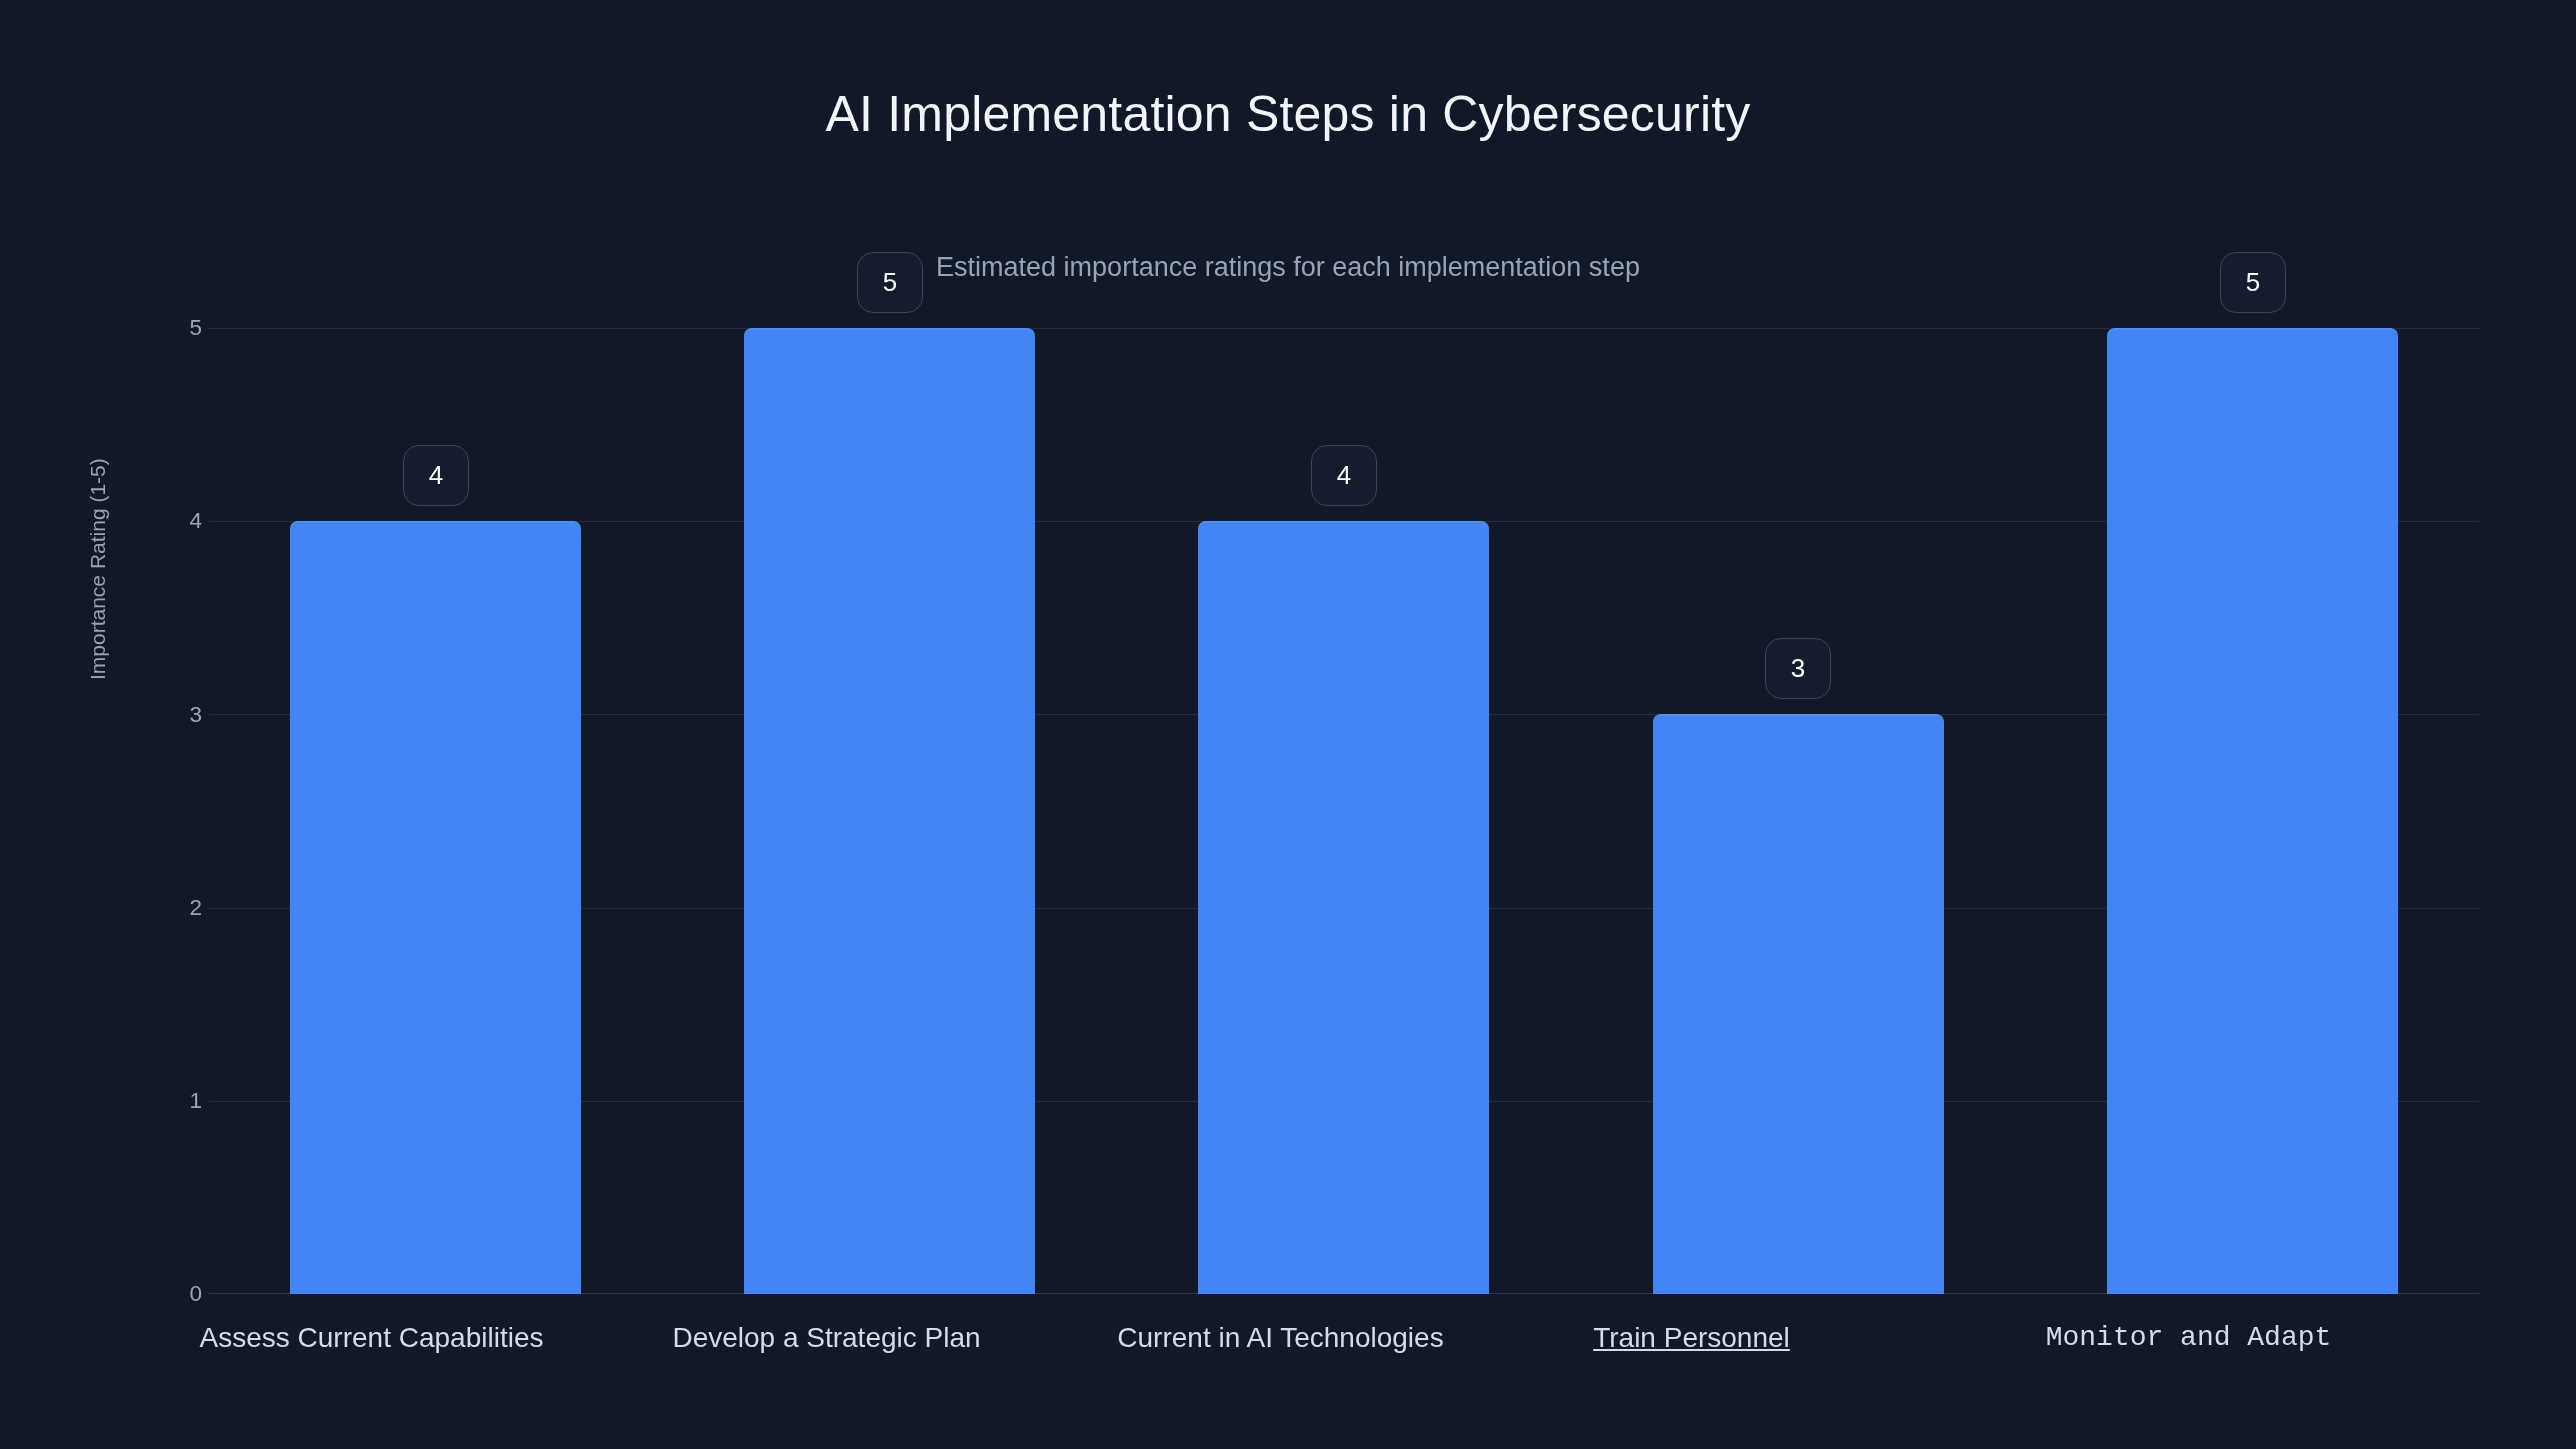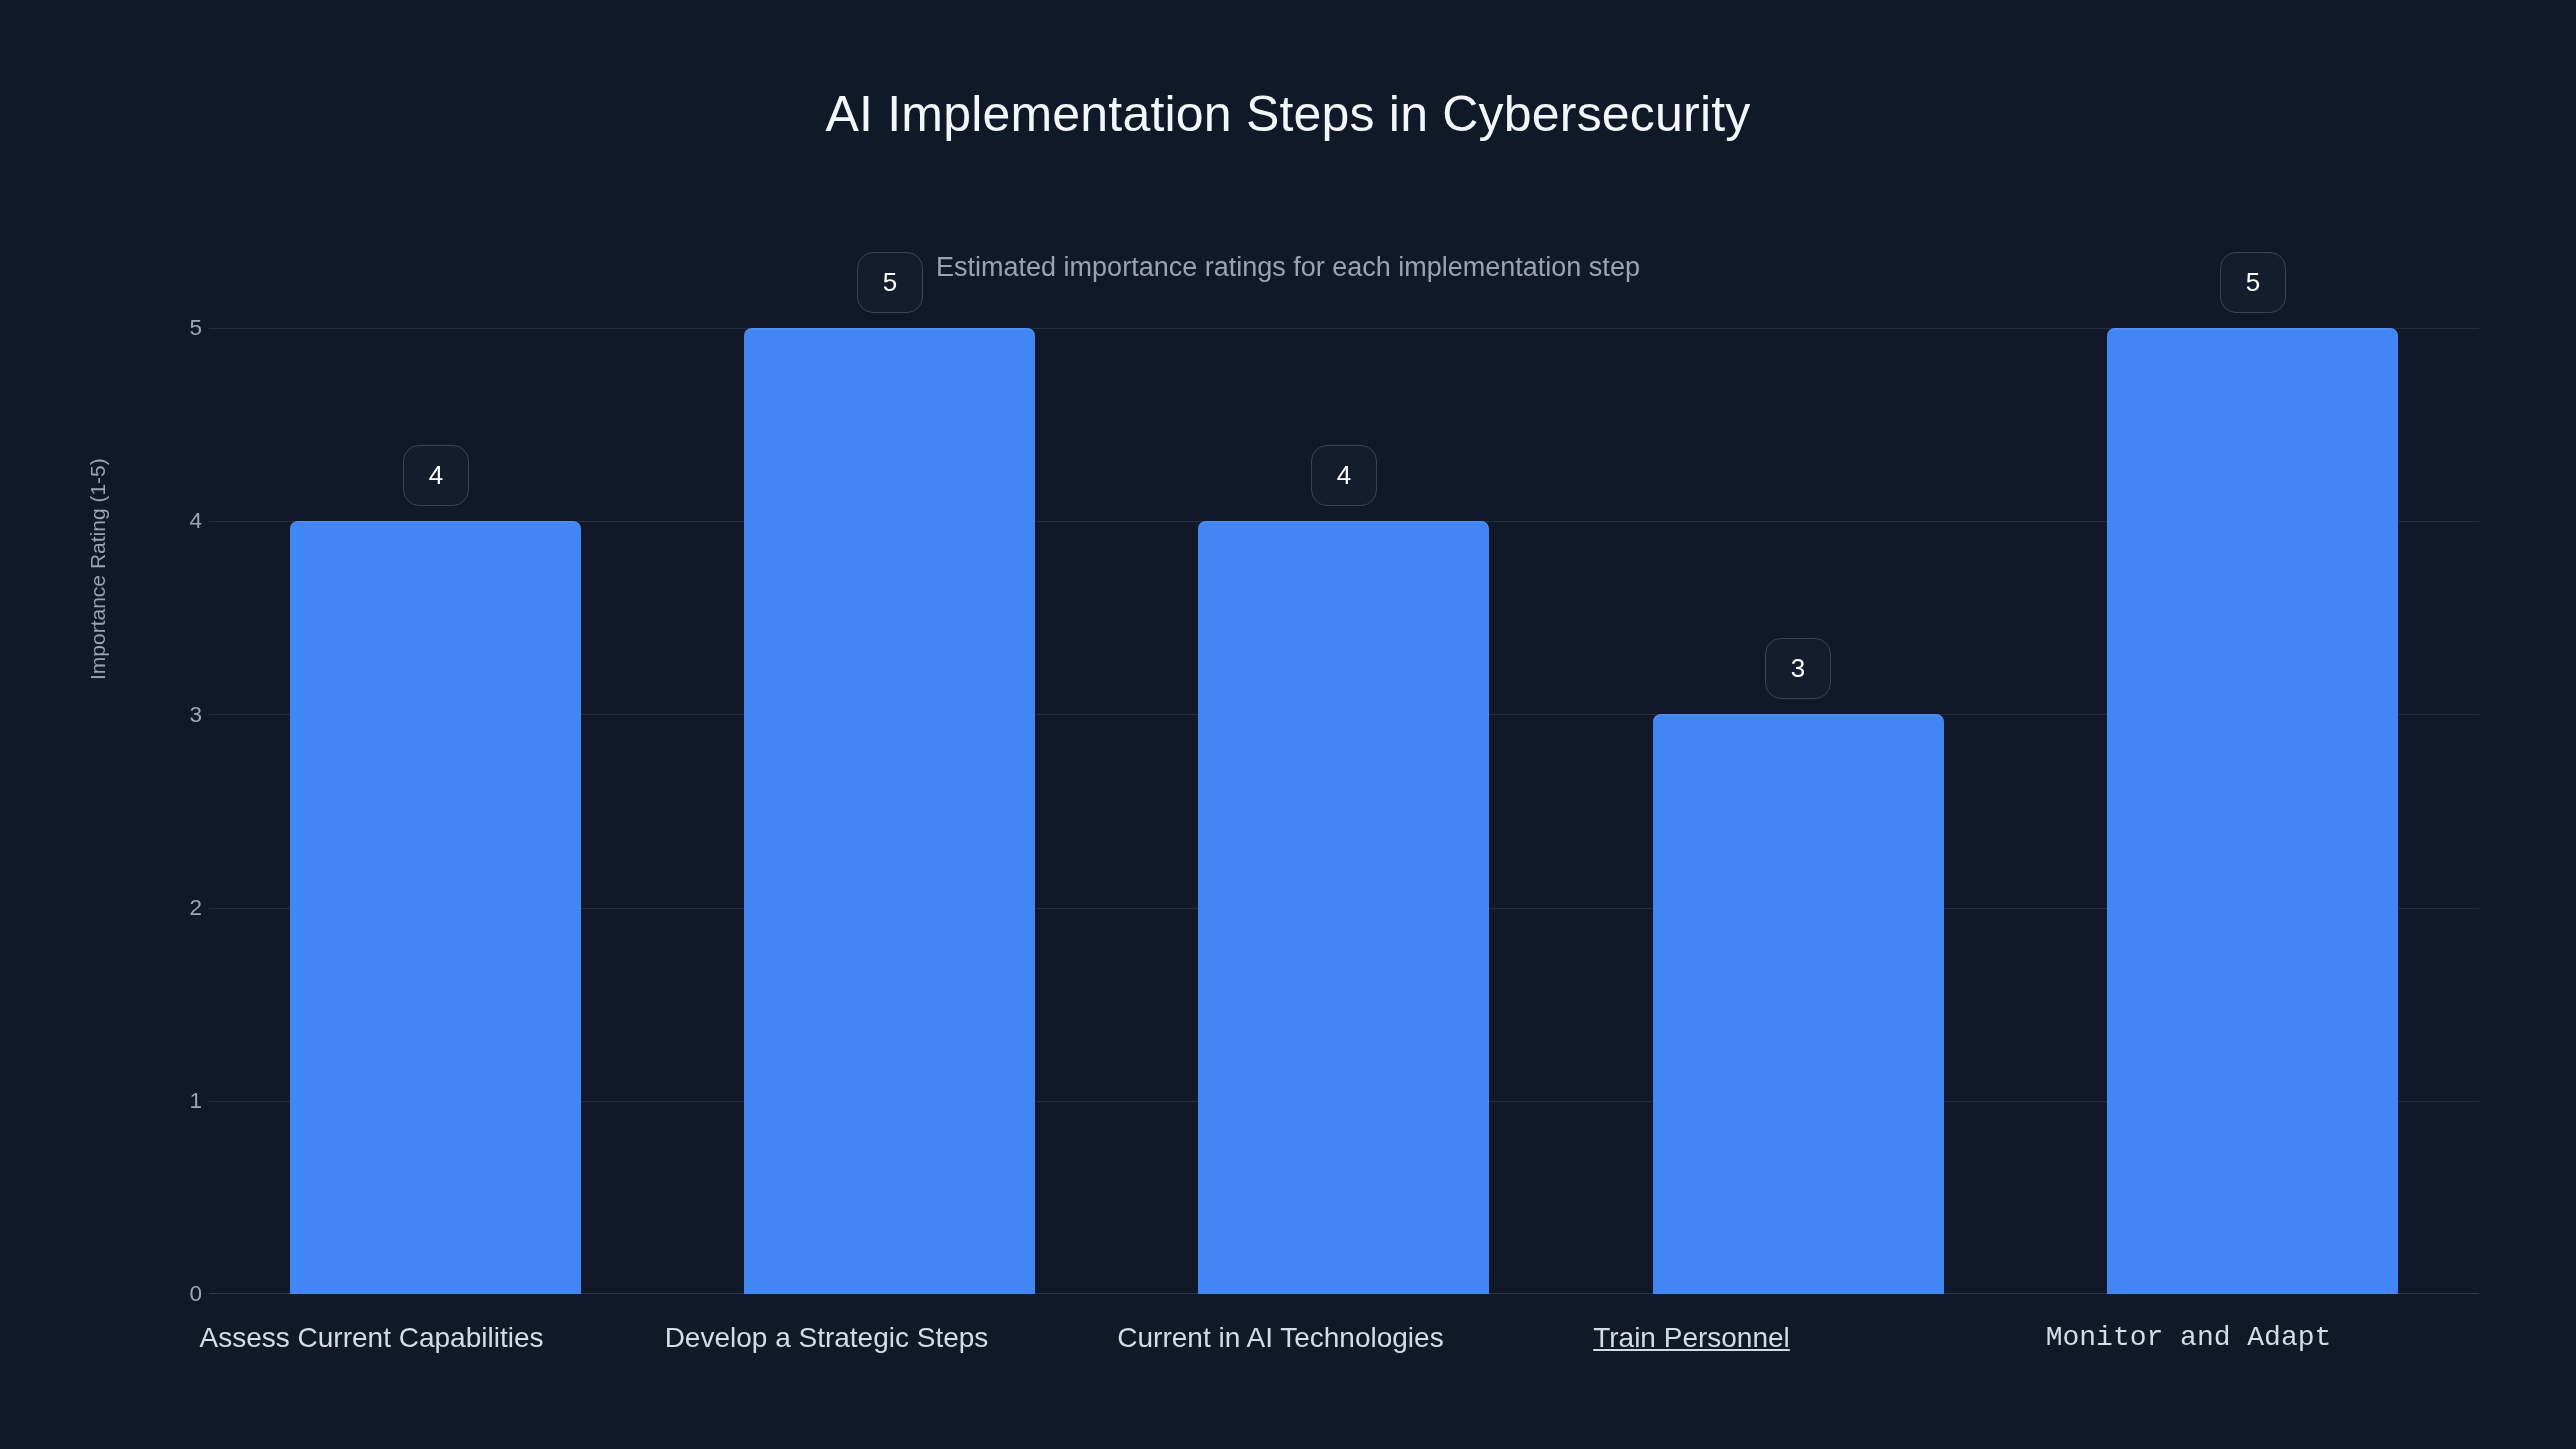--- a/index.html
+++ b/index.html
@@ -164,19 +164,19 @@
     <div class="bar" style="left:1898px; width:291px; height:966px;"></div>
   </div>
 
   <div class="value-badge" style="left:403px;  top:445px;">4</div>
   <div class="value-badge" style="left:857px; top:252px;">5</div>
   <div class="value-badge" style="left:1311px; top:445px;">4</div>
   <div class="value-badge" style="left:1765px; top:638px;">3</div>
   <div class="value-badge" style="left:2220px; top:252px;">5</div>
 
   <div class="x-tick-label" style="left:146px;  width:451px;">Assess Current Capabilities</div>
-  <div class="x-tick-label" style="left:601px;  width:451px;">Develop a Strategic Steps</div>
+  <div class="x-tick-label" style="left:601px;  width:451px;">Develop a Strategic Plan</div>
   <div class="x-tick-label" style="left:1055px; width:451px;">Current in AI Technologies</div>
   <div class="x-tick-label" style="left:1466px; width:451px;text-decoration:underline;">Train Personnel</div>
   <div class="x-tick-label" style="left:1963px; width:451px;font-family:Liberation Mono, monospace;">Monitor and Adapt</div>
 
 </div>
 
 
 </body></html>

